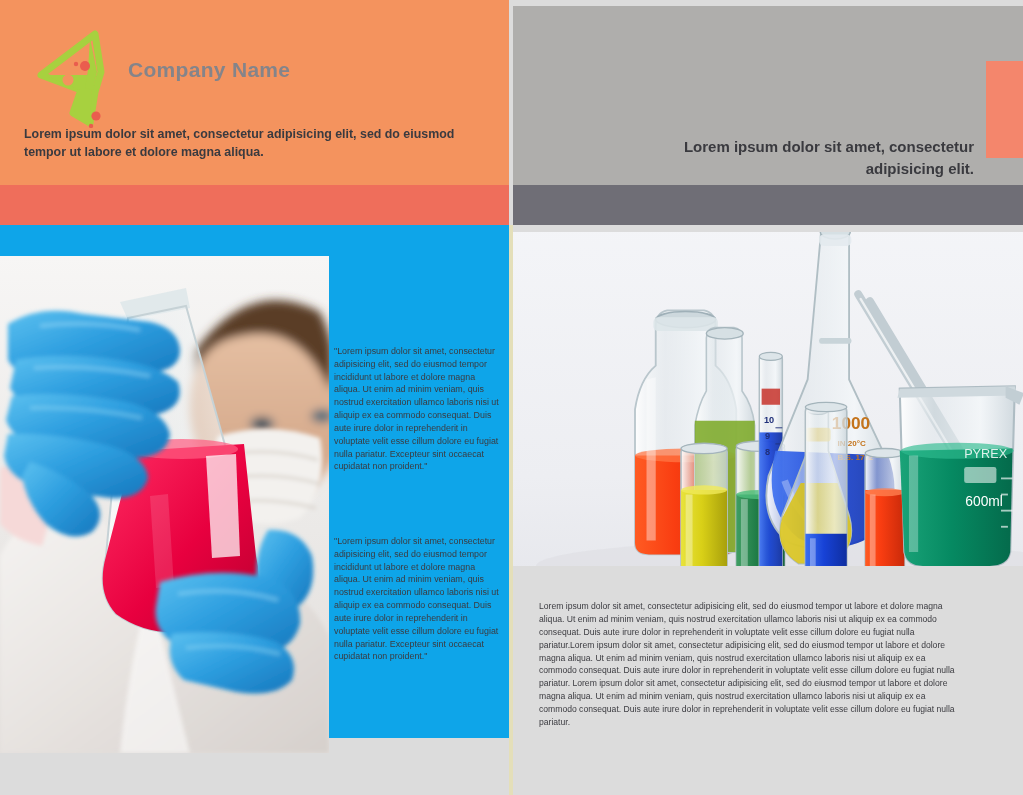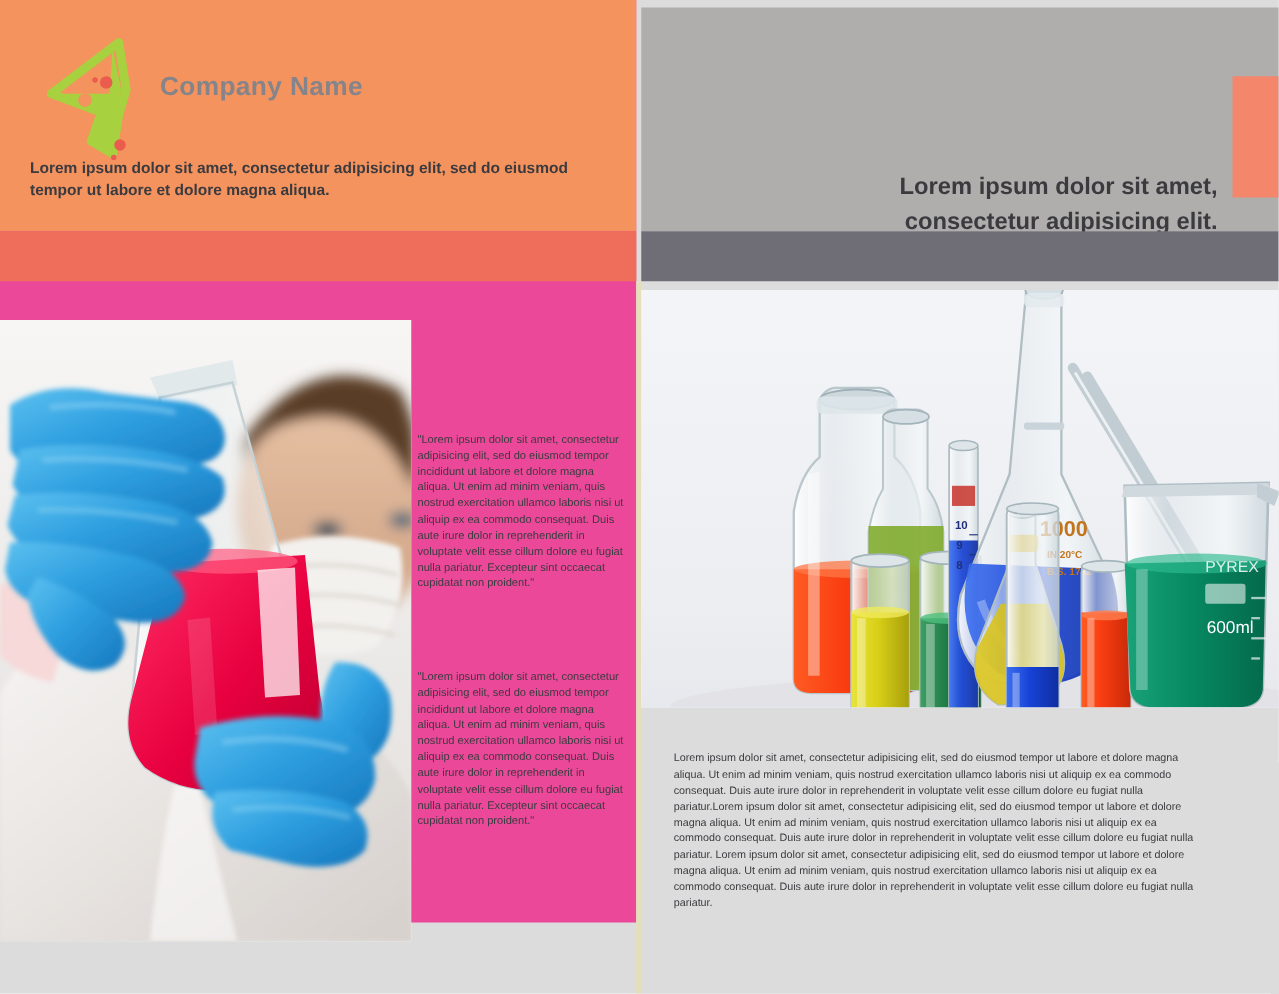--- a/index.html
+++ b/index.html
@@ -16,21 +16,21 @@
     height: 795px;
     overflow: hidden;
     background: #dcdcdc;
   }
 
   
   .left-col {
     position: absolute;
     left: 0; top: 0;
     width: 509px; height: 738px;
-    background: #ec4899;
+    background: #0ea5e9;
   }
   .header-orange {
     position: absolute;
     left: 0; top: 0;
     width: 509px; height: 185px;
     background: #f4935e;
   }
   .logo-mark {
     position: absolute;
     left: 33px; top: 28px;
@@ -107,21 +107,21 @@
     position: absolute;
     left: 473px; top: 55px;
     width: 37px; height: 97px;
     background: #f4866c;
   }
   .headline-right {
     position: absolute;
     right: 49px; top: 130px;
     width: 340px;
     text-align: right;
-    font-size: 19px;
+    font-size: 15px;
     font-weight: bold;
     line-height: 1.45;
     color: #3a3a3f;
   }
   .bar-darkgray {
     position: absolute;
     left: 0; top: 185px;
     width: 510px; height: 40px;
     background: #6f6e76;
   }

